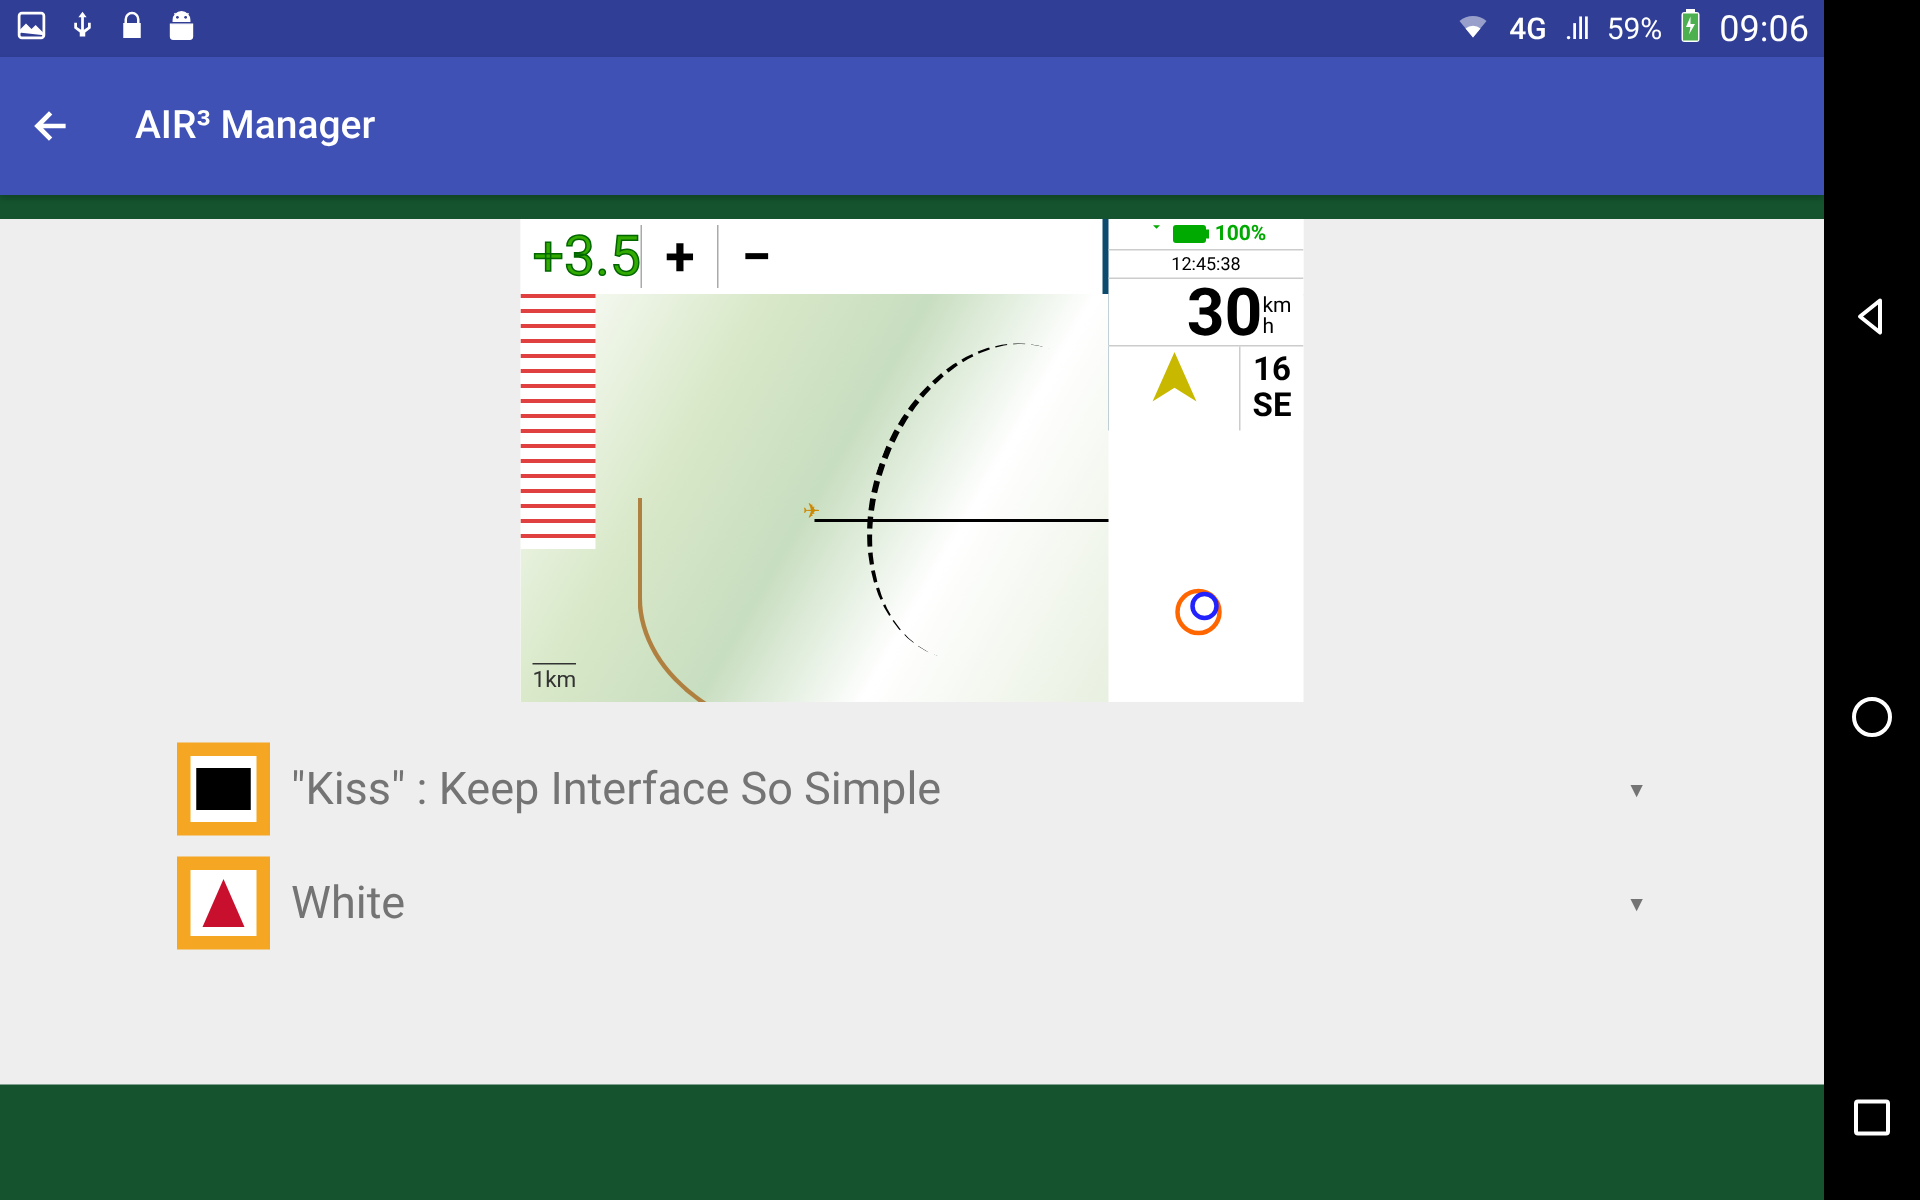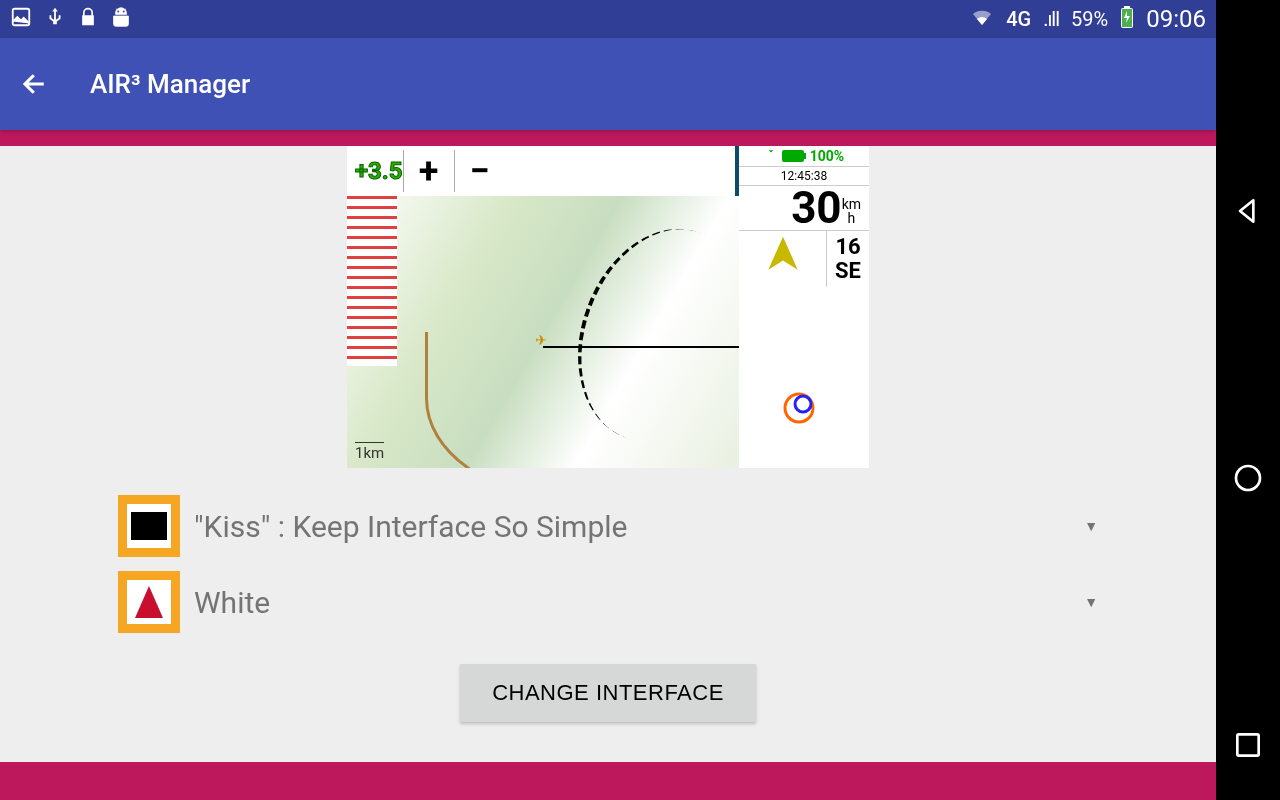--- a/index.html
+++ b/index.html
@@ -1,35 +1,35 @@
 <!DOCTYPE html>
 <html><head>
 <meta charset="utf-8">
 <style>
   html,body{margin:0;padding:0;width:1280px;height:800px;background:#000;font-family:Roboto,Arial,sans-serif;overflow:hidden}
-  .screen{position:relative;width:1216px;height:800px;background:#be185d}
+  .screen{position:relative;width:1216px;height:800px;background:#14532d}
   .statusbar{height:38px;background:#303e95;display:flex;align-items:center;color:#fff;font-size:20px;padding:0 10px}
   .status-left,.status-right{display:flex;align-items:center;gap:12px}
   .status-right{margin-left:auto}
   .appbar{height:92px;background:#3f51b5;display:flex;align-items:center;color:#fff;padding:0 20px;box-shadow:0 2px 4px rgba(0,0,0,0.2)}
   .back-arrow{width:30px;height:30px;margin-right:40px;cursor:pointer}
   .appbar-title{font-size:26px;font-weight:500}
   .content{background:#eee;padding-bottom:40px}
   .preview{width:522px;height:322px;margin:16px auto 0;background:#fff;position:relative;overflow:hidden}
   .preview-top{position:absolute;top:0;left:0;right:0;height:50px;background:#fff;display:flex;align-items:center;border-bottom:1px solid #ccc}
-  .vario{color:#3a0;font-weight:700;font-size:24px;-webkit-text-stroke:1px #060;margin-left:8px}
+  .vario{color:#3a0;font-weight:400;font-size:37px;-webkit-text-stroke:1px #060;margin-left:8px}
   .pm{width:38px;text-align:center;font-size:36px;font-weight:700;color:#000;border-left:1px solid #aaa;padding:0 6px}
   .alt{font-size:40px;font-weight:700;color:#000;margin-left:auto;padding:0 6px}
   .alt small{font-size:20px;font-weight:400}
   .status-col{position:absolute;top:0;right:0;width:130px;background:#fff;border-left:4px solid #0c4a6e}
   .sc-row{border-bottom:1px solid #ccc;padding:2px 6px;text-align:center;font-size:14px;color:#000;display:flex;justify-content:center;align-items:center;gap:4px}
   .sc-row .batt{color:#0a0;font-weight:700}
   .speed{font-size:44px;font-weight:700;color:#000;text-align:right;padding:0 8px;border-bottom:1px solid #ccc;line-height:1}
   .speed small{font-size:14px;font-weight:400;line-height:1}
-  .compass{display:flex;align-items:center}
+  .compass{display:flex;}
   .compass-arrow{flex:1;text-align:center;color:#c0b000;font-size:36px}
   .compass-txt{border-left:1px solid #ccc;padding:4px 8px;font-size:22px;font-weight:700;text-align:center;line-height:1.1}
   .map{position:absolute;top:50px;left:0;right:130px;bottom:0;background:linear-gradient(120deg,#fff 0%,#d8e8c8 30%,#c8dec0 50%,#fff 70%,#e8f0e0 100%)}
   .river{position:absolute;top:30px;left:60%;width:40%;height:80%;border-left:4px dashed #000;border-radius:50% 0 0 50%;transform:rotate(20deg)}
   .redlines{position:absolute;top:0;left:0;width:50px;height:170px;background:repeating-linear-gradient(#e04040 0,#e04040 3px,#fff 3px,#fff 10px)}
   .road{position:absolute;top:50%;left:20%;width:60%;height:60%;border:3px solid #b08040;border-right:none;border-top:none;border-radius:0 0 0 60%}
   .option-rows{max-width:980px;margin:20px auto 0}
   .option{display:flex;align-items:center;height:76px;cursor:pointer}
   .option-icon{width:62px;height:62px;background:#f5a623;display:flex;align-items:center;justify-content:center;margin-right:14px}
   .option-icon-inner{width:44px;height:44px;background:#fff;display:flex;align-items:center;justify-content:center}
@@ -117,21 +117,21 @@
           <svg width="14" height="14" viewBox="0 0 24 24" fill="#0a0">
               <path d="M8 2h8l-4 4z"></path>
             </svg>
           <svg width="24" height="12" viewBox="0 0 24 12">
               <rect x="0" y="0" width="22" height="12" rx="2" fill="#0a0"></rect>
               <rect x="22" y="3" width="2" height="6" fill="#0a0"></rect>
             </svg>
           <span class="batt">100%</span>
         </div>
         <div class="sc-row" style="font-size:12px;font-weight:400">12:45:38</div>
-        <div class="speed"><span>30</span><small style="white-space:pre;display:inline-block;vertical-align:middle;text-align:center">km
+        <div class="speed"><span>30</span><small style="white-space:pre;display:inline-block;vertical-align:middle;text-align:left">km
 h</small></div>
         <div class="compass">
           <div class="compass-arrow">
             <svg width="44" height="44" viewBox="0 0 24 24">
                 <path d="M12 2l8 18-8-5-8 5z" fill="#c8b800"></path>
               </svg>
           </div>
           <div class="compass-txt">
               <div>16</div>
               <div>SE</div>
@@ -167,21 +167,21 @@
           <div class="option-icon-inner">
               <div class="arrow-up"></div>
             </div>
         </div>
         <div class="option-label">White</div>
         <span class="chev">▼</span>
       </div>
     </div>
 
     <div class="buttons">
-      <button class="btn">CHANGE INTERFACE</button><br>
+      <br>
     </div>
   </div>
 </div>
 
 <div class="navbar">
   <div class="nav-btn">
     <svg viewBox="0 0 24 24" fill="none" stroke="#fff" stroke-width="2">
         <path d="M16 4L6 12l10 8z" stroke-linejoin="round"></path>
       </svg>
   </div>

